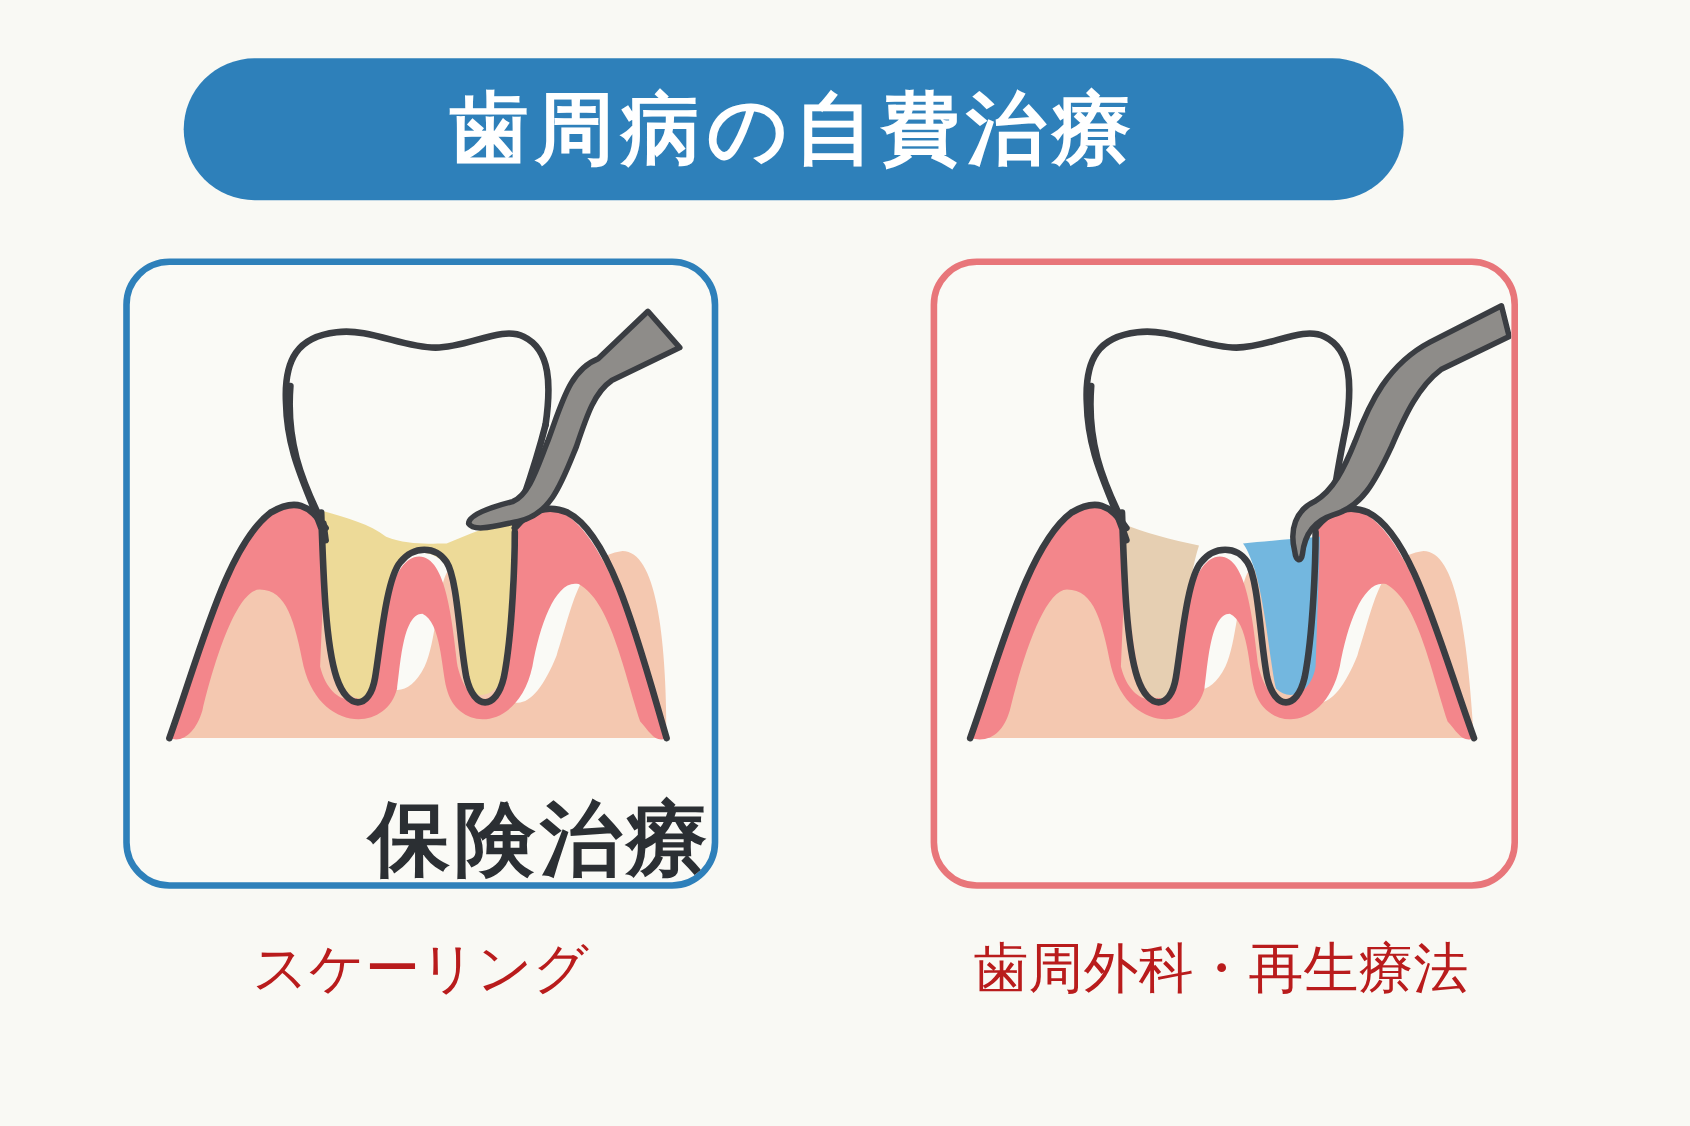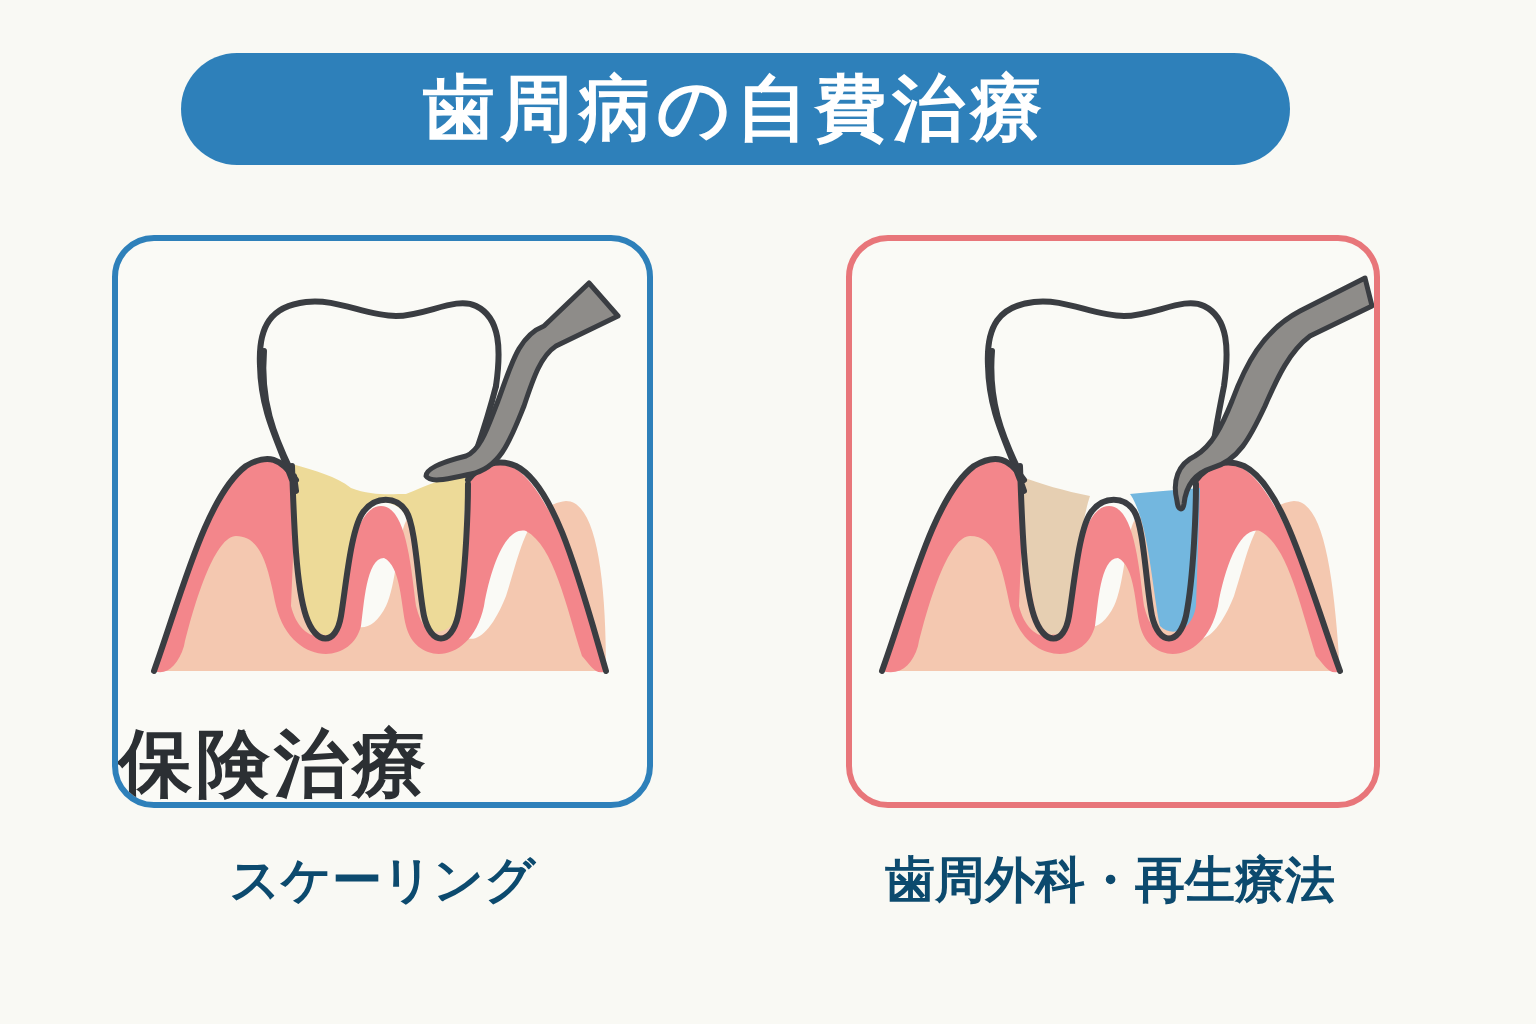--- a/index.html
+++ b/index.html
@@ -2,43 +2,43 @@
 <html><head>
   <meta charset="utf-8">
   <style>
     html, body { margin: 0; padding: 0; }
     body {
       width: 1536px; height: 1024px; position: relative; overflow: hidden;
       background: #F9F9F4;
       font-family: "DejaVu Sans", "Liberation Sans", sans-serif;
     }
     .title-pill {
-      position: absolute; left: 181px; top: 53px; width: 1109px; height: 112px;
+      position: absolute; left: 167px; top: 53px; width: 1109px; height: 129px;
       background: #2E80BA; border-radius: 65px;
       display: flex; align-items: center; justify-content: center;
     }
     .title-text {
       color: #FFFFFF; font-size: 72px; font-weight: bold; letter-spacing: 6px;
     }
     .card {
       position: absolute; top: 235px; height: 573px;
       box-sizing: border-box; border-radius: 42px; background: #FAFAF6;
       border-width: 6px; border-style: solid; overflow: hidden;
     }
     .card.left { left: 112px; width: 541px; border-color: #2E80BA; }
     .card.right { left: 846px; width: 534px; border-color: #E8767A; }
     .card svg.illus { position: absolute; left: 0; top: 0; }
     .card-label {
-      position: absolute; left: 0; right: 0; bottom: 2px; text-align: left;
+      position: absolute; left: 0; right: 0; bottom: 2px; text-align: right;
       font-size: 74px; font-weight: bold; color: #2B2F33; letter-spacing: 4px;
       line-height: 1;
     }
     .subtitle {
-      position: absolute; top: 850px; font-size: 50px; font-weight: bold;
-      color: #0c4a6e; text-align: center; line-height: 1.2;
+      position: absolute; top: 850px; font-size: 50px; font-weight: normal;
+      color: #b91c1c; text-align: center; line-height: 1.2;
     }
     .subtitle.left { left: 112px; width: 541px; }
     .subtitle.right { left: 810px; width: 600px; }
   </style>
 </head>
 <body>
 
 <div class="title-pill">
   <span class="title-text">歯周病の自費治療</span>
 </div>

